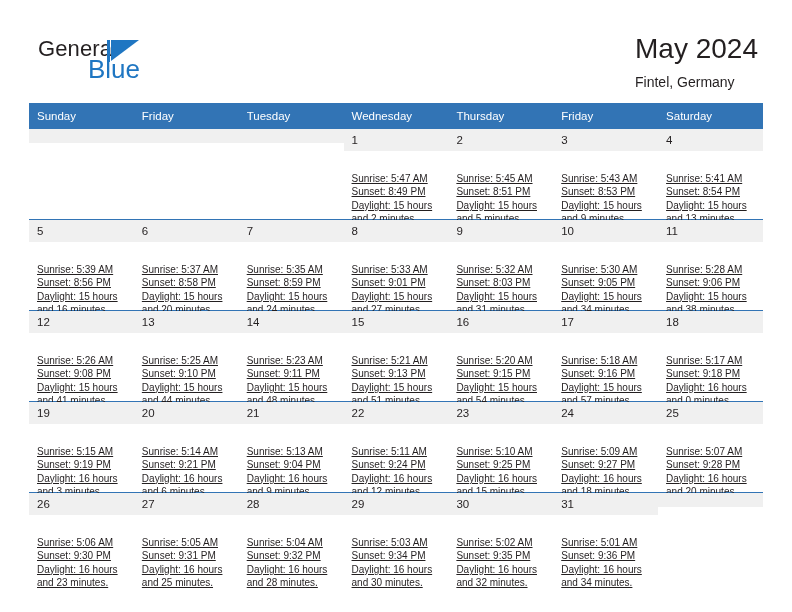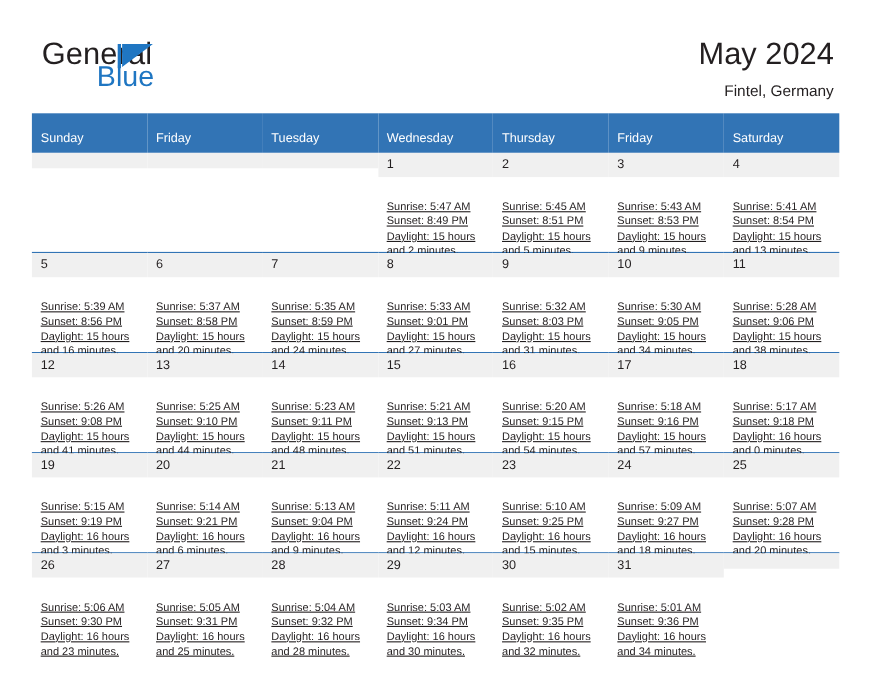--- a/index.html
+++ b/index.html
@@ -34,21 +34,21 @@
     position: absolute;
     left: 38px;
     top: 38px;
     width: 200px;
     height: 52px;
   }
   .brand-general {
     position: absolute;
     left: 0;
     top: 0;
-    font-size: 28px;
+    font-size: 22px;
     letter-spacing: 0.1px;
     color: #231f20;
     font-family: "Liberation Sans", sans-serif;
     line-height: 22px;
     white-space: nowrap;
   }
   .brand-blue {
     position: absolute;
     left: 50px;
     top: 20px;
@@ -79,21 +79,20 @@
     top: 0;
     width: 3px;
     height: 22px;
     background: #1f76c2;
   }
 
   .title-block {
     position: absolute;
     right: 34px;
     top: 32px;
-    text-align: right;
   }
   .cal-title {
     font-size: 28px;
     color: #231f20;
     line-height: 34px;
     white-space: nowrap;
   }
   .cal-subtitle {
     font-size: 14px;
     color: #231f20;
@@ -115,21 +114,21 @@
     width: 734px;
   }
   table.cal col { width: 104.857px; }
 
   thead th.dow {
     background: #3274b5;
     color: #ffffff;
     font-size: 11.5px;
     font-weight: normal;
     text-align: left;
-    padding: 16px 0 6px 8px;
+    padding: 6px 0 6px 8px;
     height: 14px;
     line-height: 14px;
     border: none;
   }
 
   tbody tr.week > td {
     vertical-align: top;
     padding: 0;
     border-top: 1px solid #3274b5;
     background: #ffffff;

